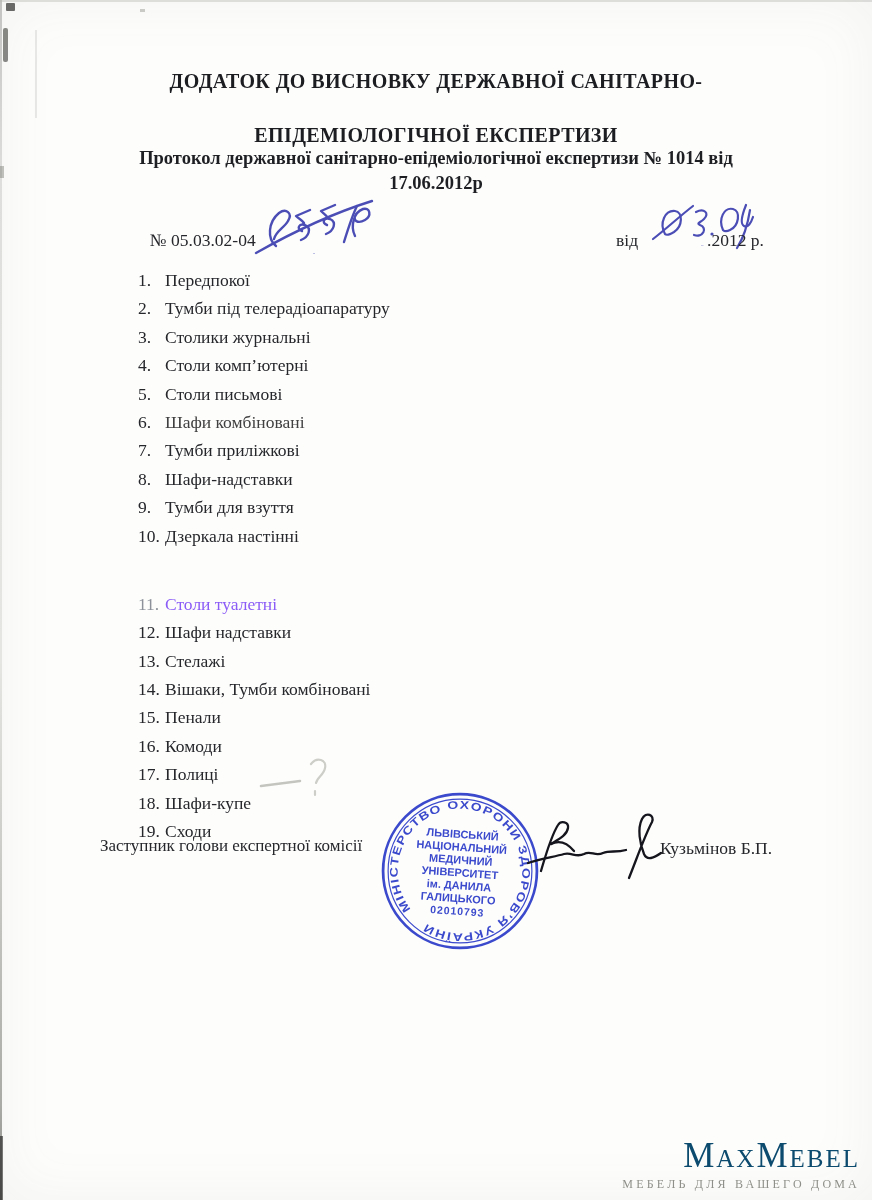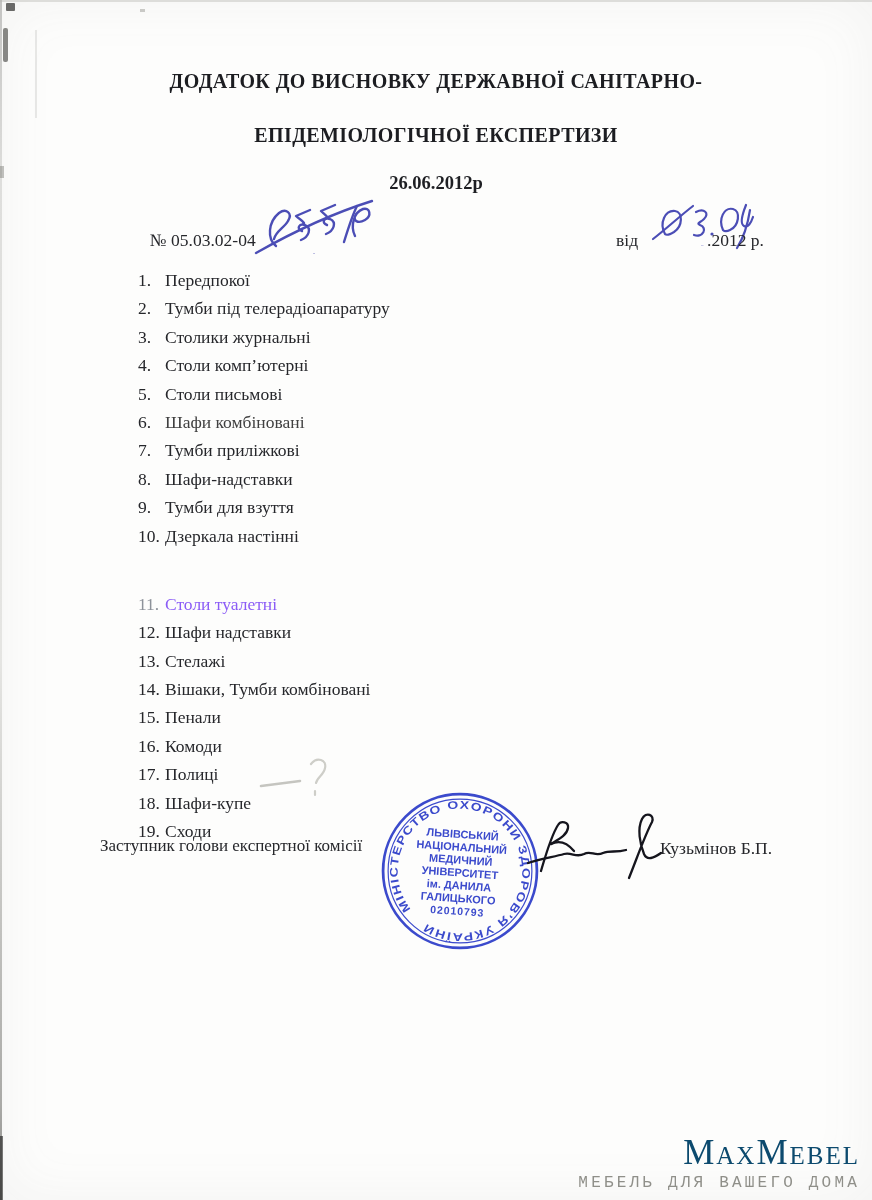--- a/index.html
+++ b/index.html
@@ -55,40 +55,41 @@
   .sig-role{position:absolute;left:100px;top:836px;font-size:17px;}
   .sig-name{position:absolute;left:660px;top:838px;font-size:17.5px;}
   .stamp{position:absolute;left:373px;top:784px;width:174px;height:174px;opacity:.92;}
   .signature-svg{position:absolute;left:518px;top:805px;width:160px;height:85px;}
   .pencil-svg{position:absolute;left:255px;top:752px;width:85px;height:52px;opacity:.85;}
 
   
   .watermark{position:absolute;right:12px;bottom:8px;text-align:right;}
   .wm-brand{font-family:Liberation Serif, serif;font-variant:small-caps;
     font-size:35px;line-height:36px;letter-spacing:2px;color:#0c4a6e;}
-  .wm-tagline{font-family:Liberation Mono, monospace;font-size:16px;
+  .wm-tagline{font-family:Liberation Serif, serif;font-size:12px;
     letter-spacing:3.2px;color:#8f8f89;margin-top:3px;}
 </style>
 </head>
 <body>
 
 <div class="page">
 
   <div class="edge-left"></div>
   <div class="edge-top"></div>
   <div class="mark-a"></div>
   <div class="mark-b"></div>
   <div class="mark-c"></div>
   <div class="mark-d"></div>
   <div class="mark-e"></div>
   <div class="mark-f"></div>
 
   <div class="title-line title-1">ДОДАТОК ДО ВИСНОВКУ ДЕРЖАВНОЇ САНІТАРНО-</div>
   <div class="title-line title-2">ЕПІДЕМІОЛОГІЧНОЇ ЕКСПЕРТИЗИ</div>
-  <div class="proto-line proto-2">26.06.2012р</div>
+  <div class="proto-line proto-1">Протокол державної санітарно-епідеміологічної експертизи № 1014 від</div>
+  <div class="proto-line proto-2">17.06.2012р</div>
 
   <div class="docnum-label">№ 05.03.02-04</div>
 
   <div class="hw" style="left:252px;top:196px;">
     <svg width="125" height="62" viewBox="0 0 125 62">
       <g fill="none" stroke="#3c3fb0" stroke-width="2.4" stroke-linecap="round" stroke-linejoin="round" opacity=".92">
         <path d="M4 57 C 34 40, 72 20, 120 5"></path>
         <path d="M24 50 C 15 43, 16 26, 27 17 C 34 12, 41 17, 36 25 C 32 32, 24 35, 22 43"></path>
         <path d="M49 44 C 57 41, 60 32, 53 29 C 47 27, 44 33, 50 35 M 58 14 L 44 20 C 47 23, 50 24, 52 27"></path>
         <path d="M74 38 C 82 35, 85 26, 78 23 C 72 21, 69 27, 75 29 M 83 9 L 69 15 C 72 18, 74 19, 76 22"></path>

